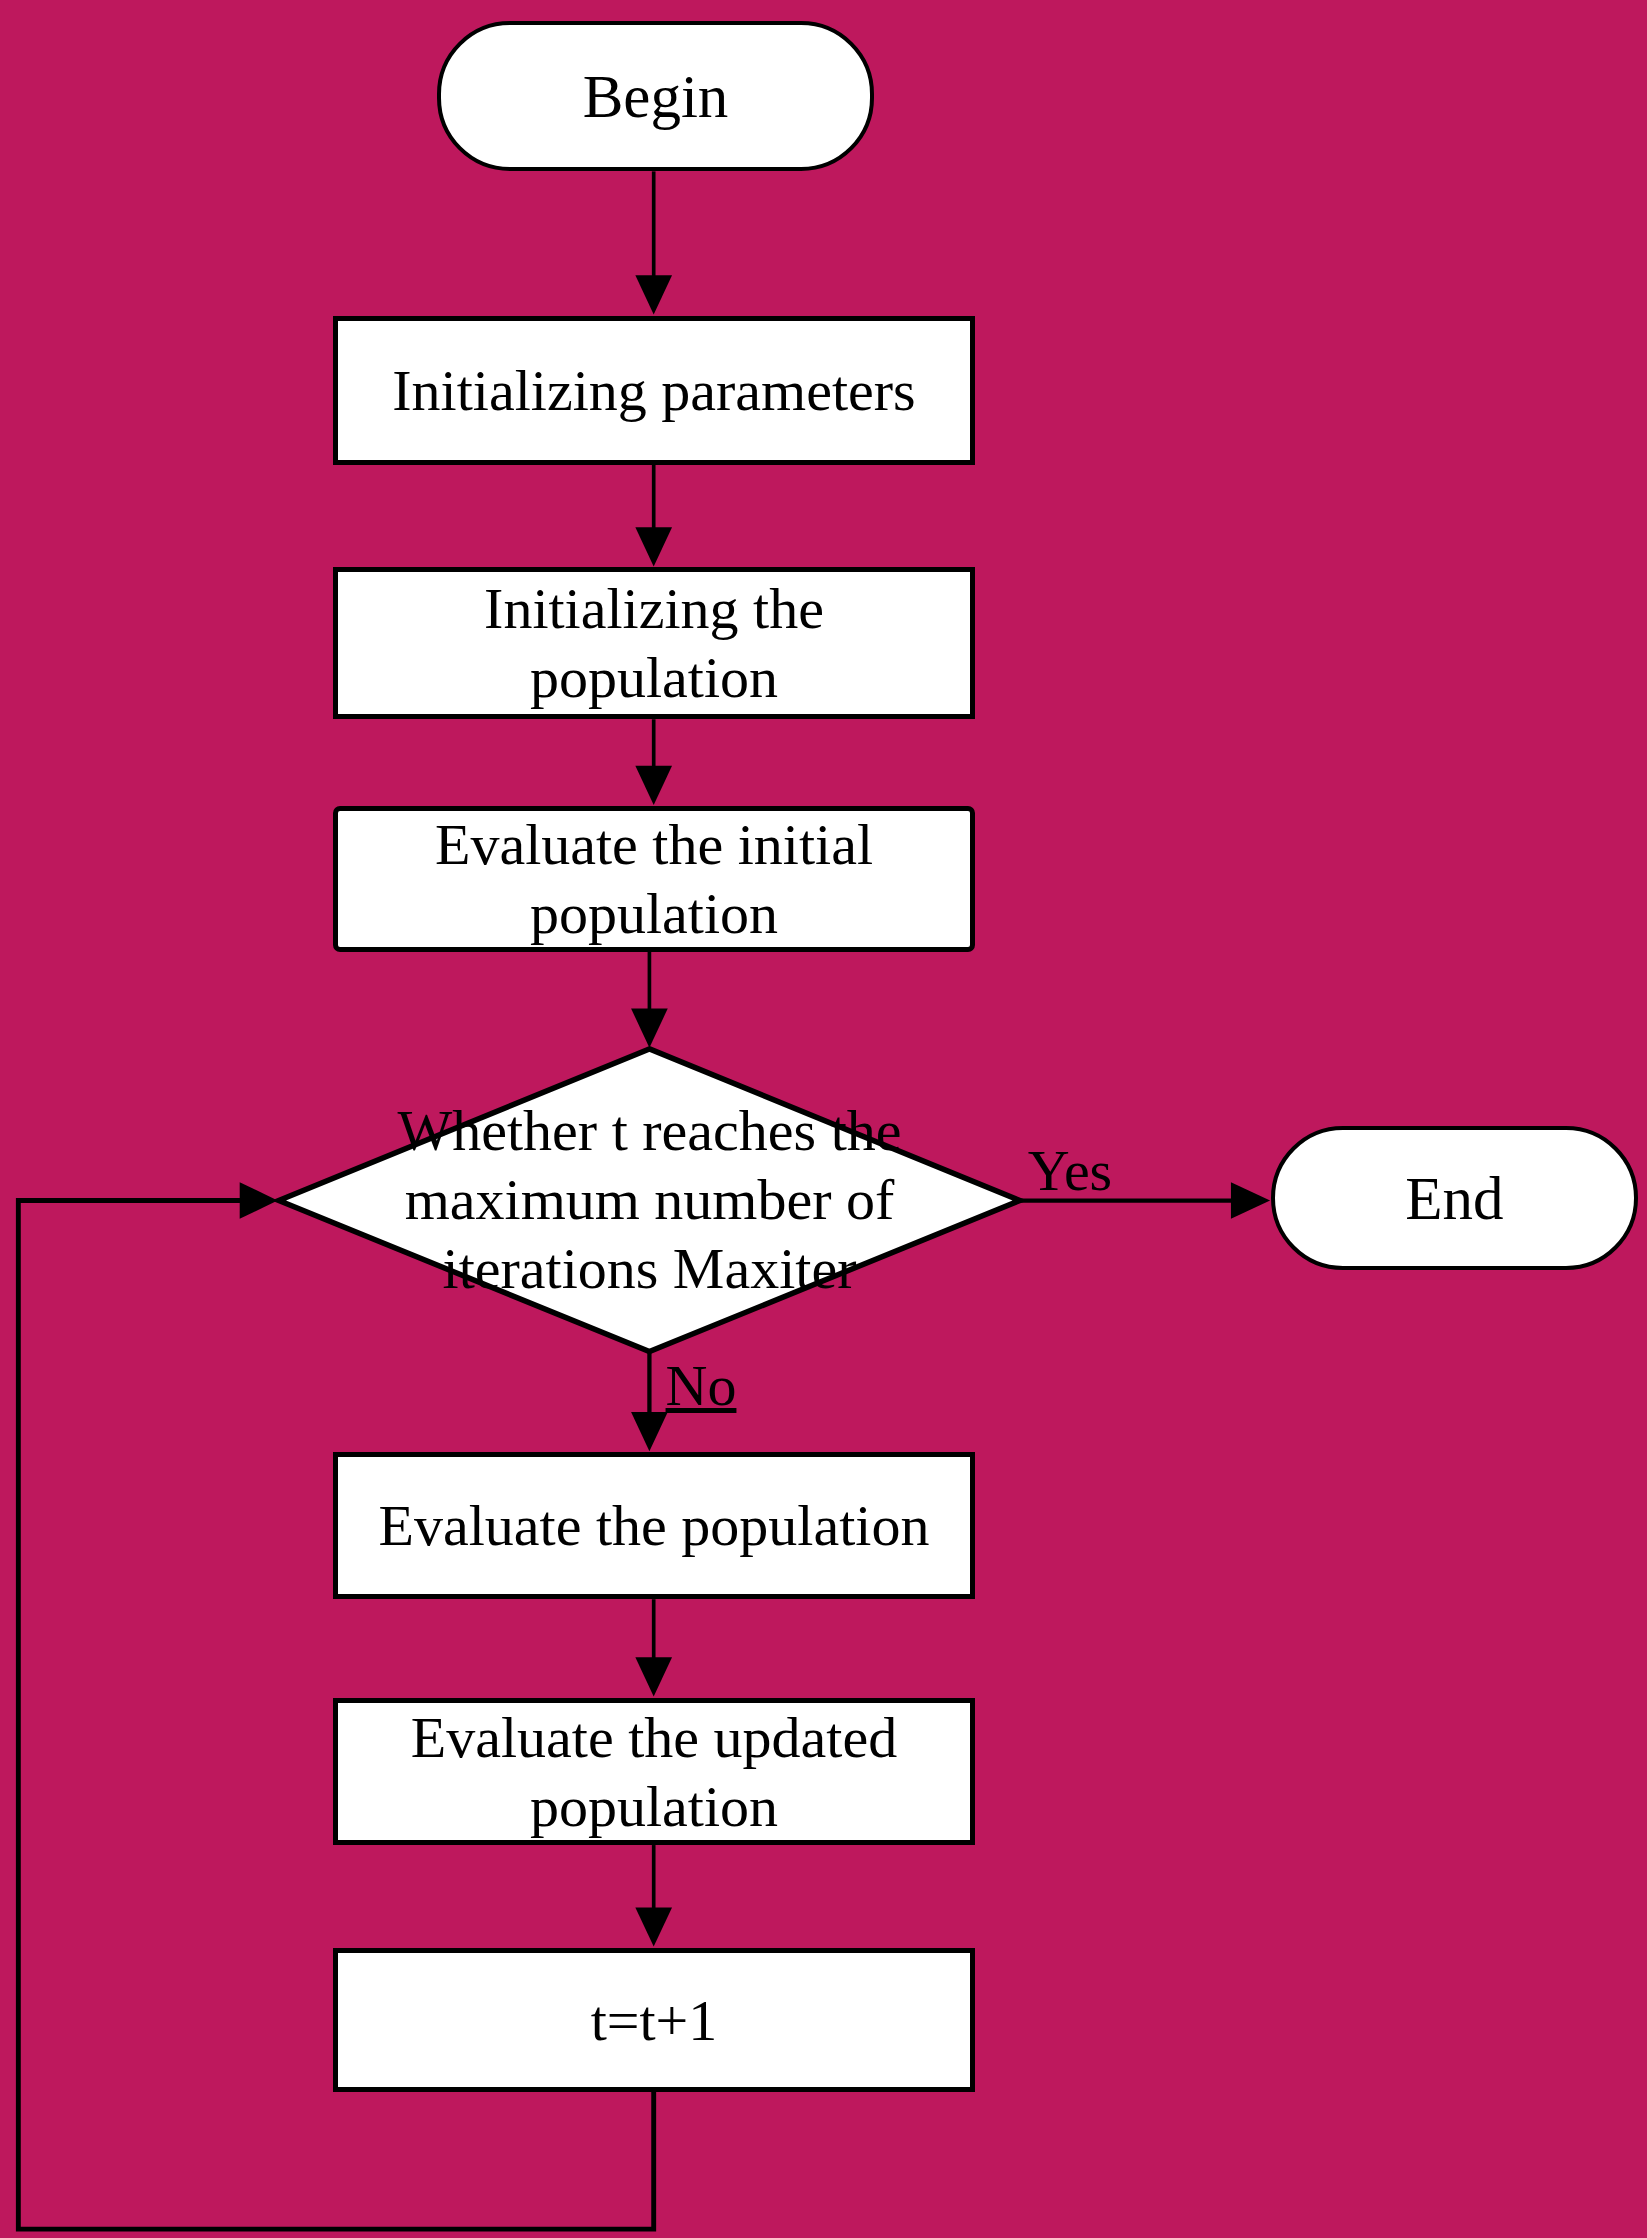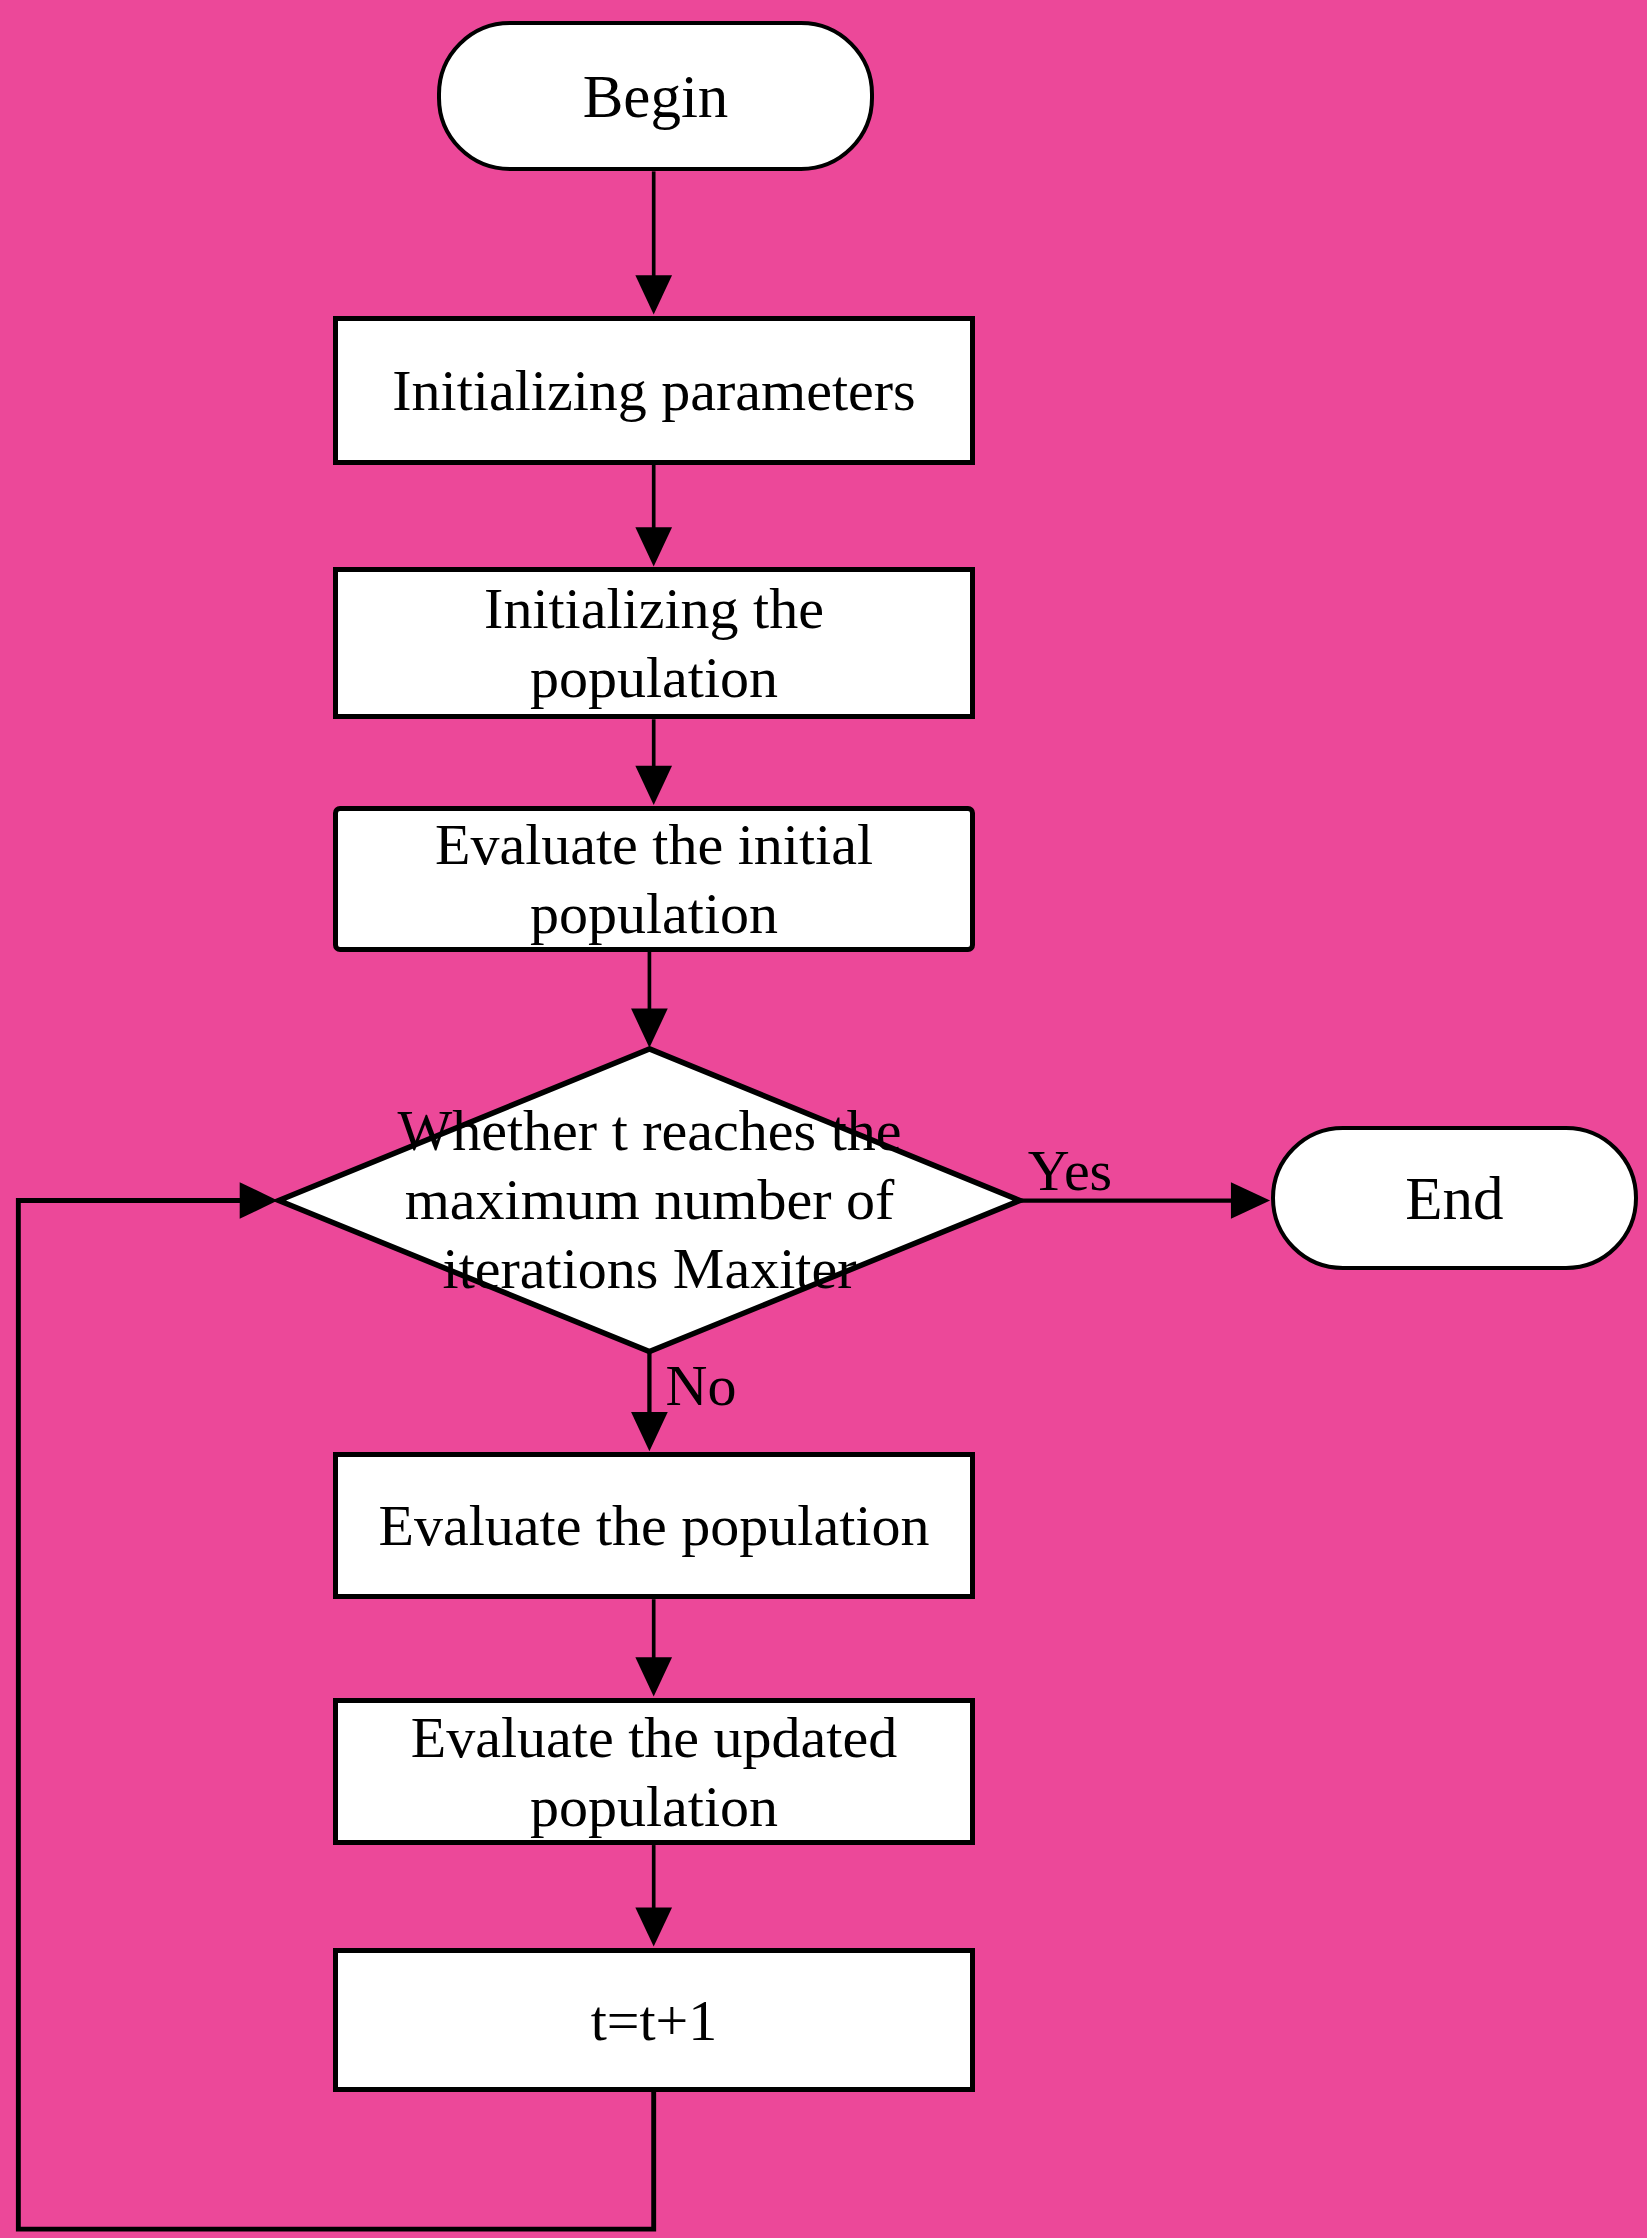--- a/index.html
+++ b/index.html
@@ -4,21 +4,21 @@
 <style>
   html, body {
     margin: 0;
     padding: 0;
     background: #ffffff;
   }
   #canvas {
     position: relative;
     width: 1648px;
     height: 2239px;
-    background: #ec4899;
+    background: #be185d;
     font-family: "Liberation Serif", "DejaVu Serif", serif;
     color: #000000;
   }
   #wires {
     position: absolute;
     left: 0;
     top: 0;
     z-index: 0;
   }
   .node {
@@ -63,21 +63,21 @@
   #node-begin  { left: 437px;  top: 21.4px;   width: 437px;  height: 150px; }
   #node-step1  { left: 333px;  top: 316px;  width: 642px; height: 149px; }
   #node-step2  { left: 333px;  top: 567px;  width: 642px; height: 152px; }
   #node-step3  { left: 333px;  top: 806px; width: 642px; height: 146px; border-radius: 7px; }
   #node-end    { left: 1271px; top: 1126px; width: 367px;  height: 144px; border-radius: 72px; }
   #node-step4  { left: 333px;  top: 1452px; width: 642px; height: 147px; }
   #node-step5  { left: 333px;  top: 1698px; width: 642px; height: 147px; }
   #node-step6  { left: 333px;  top: 1948px; width: 642px; height: 144px; }
   #decision-label { left: 313px; top: 1096px; width: 673px; }
   #label-yes   { left: 1009px; top: 1142px; width: 122px; }
-  #label-no    { left: 652px; top: 1357px; width: 98px; }
+  #label-no    { left: 652px; top: 1357px; width: 98px; text-decoration: underline; }
 </style>
 </head>
 <body>
 
 <div id="canvas">
 
   <svg id="wires" width="1648" height="2239" viewBox="0 0 2695 3661" xmlns="http://www.w3.org/2000/svg">
 
     <polyline points="1069,3420 1069,3645 30,3645 30,1963 400,1963" fill="none" stroke="#000000" stroke-width="8"></polyline>
     <polygon points="392,1933 392,1993 454,1963" fill="#000000"></polygon>

